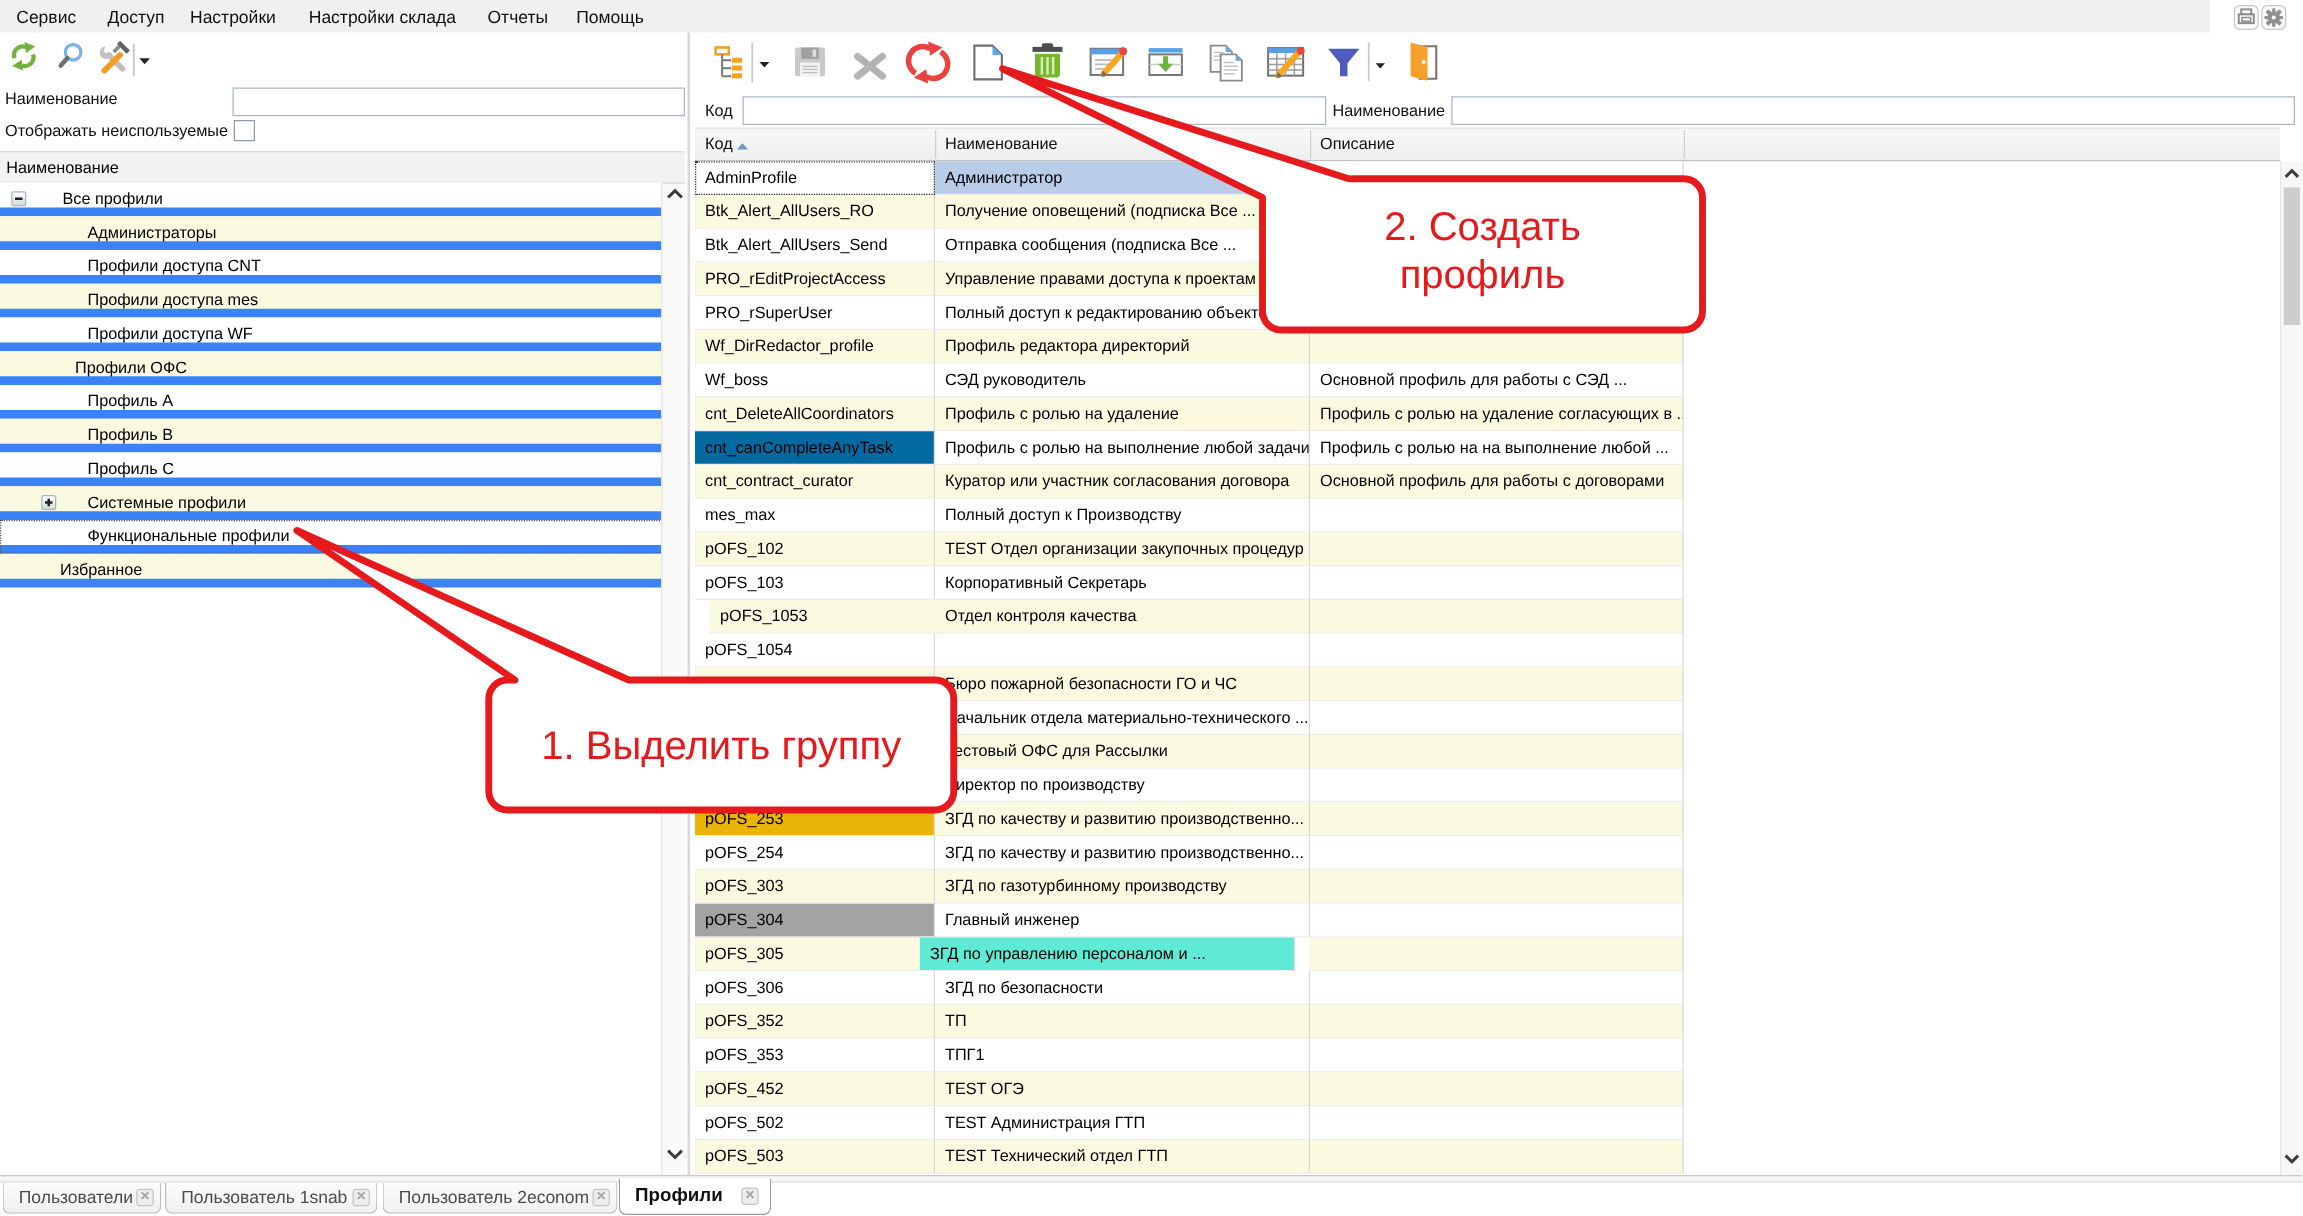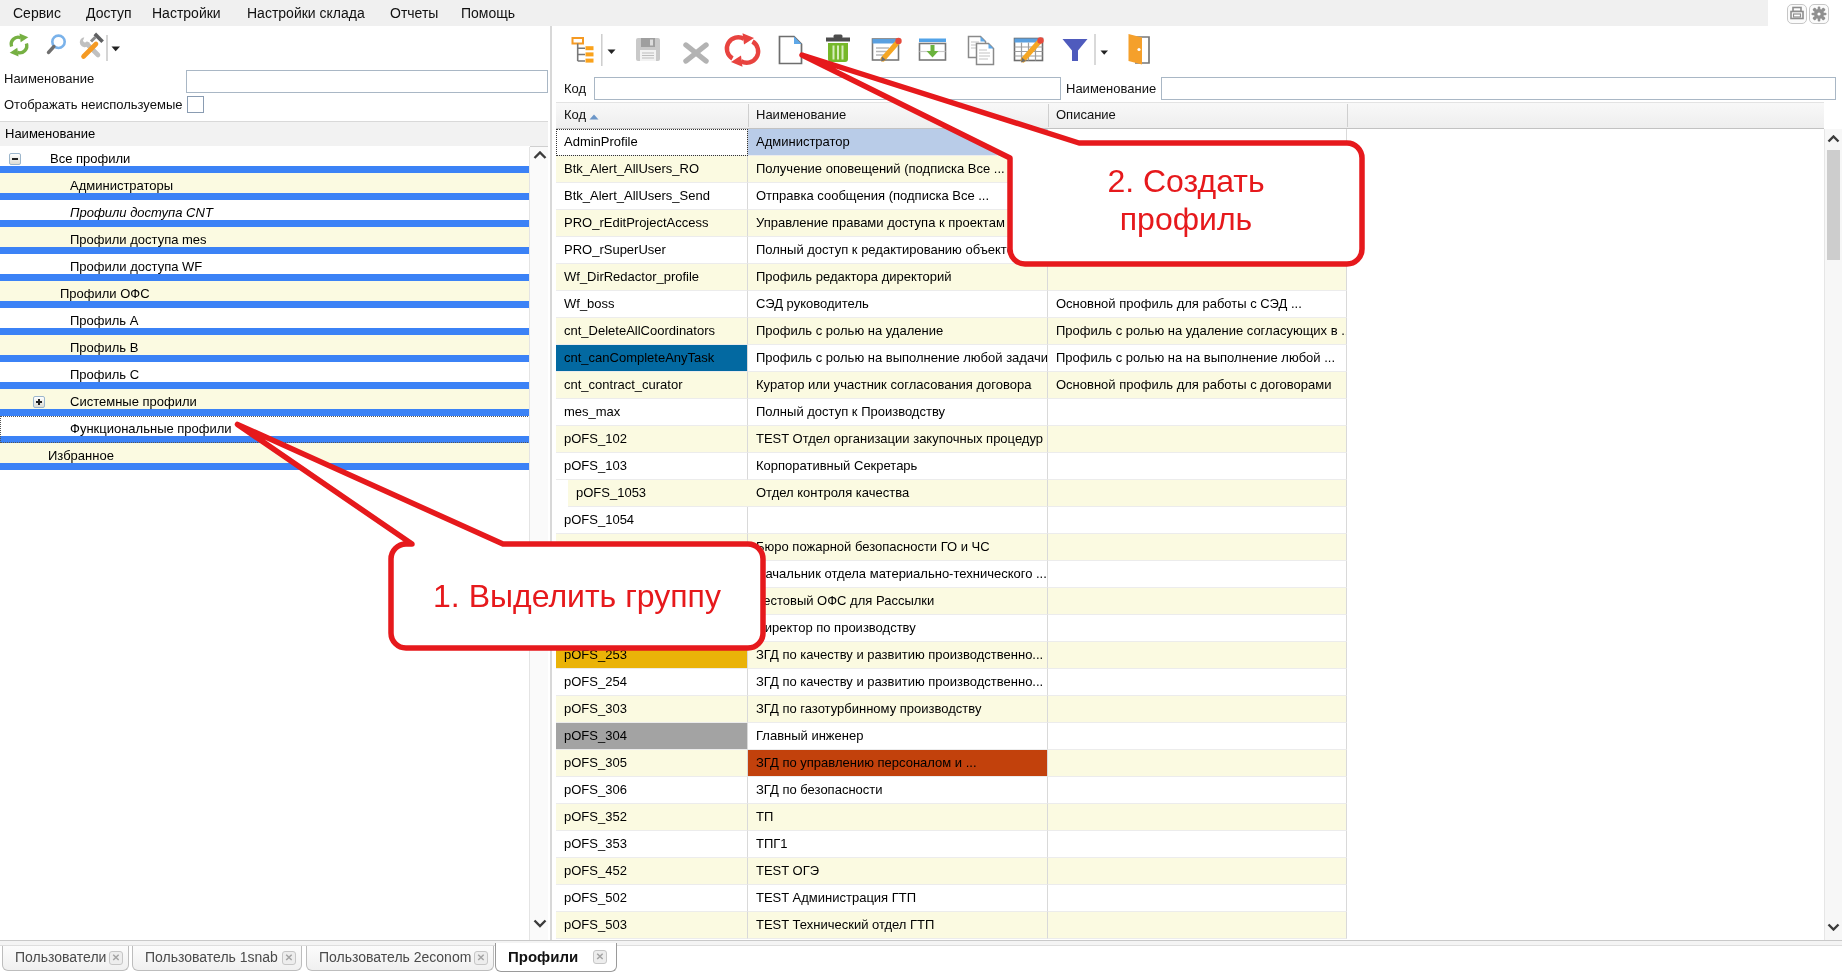--- a/index.html
+++ b/index.html
@@ -81,21 +81,21 @@
 <div class="ab" style="left:0;top:121px;width:548px;height:26px;background:#f2f2f2;border-top:1px solid #d9d9d9;border-bottom:1px solid #cfcfcf;line-height:24px;padding-left:5px;font-size:13px">Наименование</div>
 <div class="treerow white" style="top:146px;">
     <span style="position:absolute;left:9px;top:7px;width:12px;height:12px;border:1px solid #9cb6cc;background:linear-gradient(#ffffff,#dcdcd4);border-radius:2px">
       <span style="position:absolute;left:2px;right:2px;top:4px;height:2px;background:#222"></span>
     </span>
     <span style="position:absolute;left:50px">Все профили</span>
   </div>
 <div class="treerow yellow" style="top:173px;">
     <span style="position:absolute;left:70px">Администраторы</span>
   </div>
-<div class="treerow white" style="top:200px;font-style:italic;">
+<div class="treerow white" style="top:200px;">
     <span style="position:absolute;left:70px">Профили доступа CNT</span>
   </div>
 <div class="treerow yellow" style="top:227px;">
     <span style="position:absolute;left:70px">Профили доступа mes</span>
   </div>
 <div class="treerow white" style="top:254px;">
     <span style="position:absolute;left:70px">Профили доступа WF</span>
   </div>
 <div class="treerow yellow" style="top:281px;">
     <span style="position:absolute;left:60px">Профили ОФС</span>
@@ -329,21 +329,21 @@
     <div class="cell" style="left:192px;width:300px;background:#fbfae1">ЗГД по газотурбинному производству</div>
     <div class="cell" style="left:492px;width:299px;background:#fbfae1"></div>
   </div>
 <div class="trow" style="top:723px">
     <div class="cell" style="left:0;width:192px;background:#a3a3a3;">pOFS_304</div>
     <div class="cell" style="left:192px;width:300px;background:#ffffff">Главный инженер</div>
     <div class="cell" style="left:492px;width:299px;background:#ffffff"></div>
   </div>
 <div class="trow" style="top:750px">
     <div class="cell" style="left:0;width:192px;background:#fbfae1;">pOFS_305</div>
-    <div class="cell" style="left:192px;width:300px;background:#c2410c">ЗГД по управлению персоналом и ...</div>
+    <div class="cell" style="left:180px;width:300px;background:#5eead4">ЗГД по управлению персоналом и ...</div>
     <div class="cell" style="left:492px;width:299px;background:#fbfae1"></div>
   </div>
 <div class="trow" style="top:777px">
     <div class="cell" style="left:0;width:192px;background:#ffffff;">pOFS_306</div>
     <div class="cell" style="left:192px;width:300px;background:#ffffff">ЗГД по безопасности</div>
     <div class="cell" style="left:492px;width:299px;background:#ffffff"></div>
   </div>
 <div class="trow" style="top:804px">
     <div class="cell" style="left:0;width:192px;background:#fbfae1;">pOFS_352</div>
     <div class="cell" style="left:192px;width:300px;background:#fbfae1">ТП</div>

